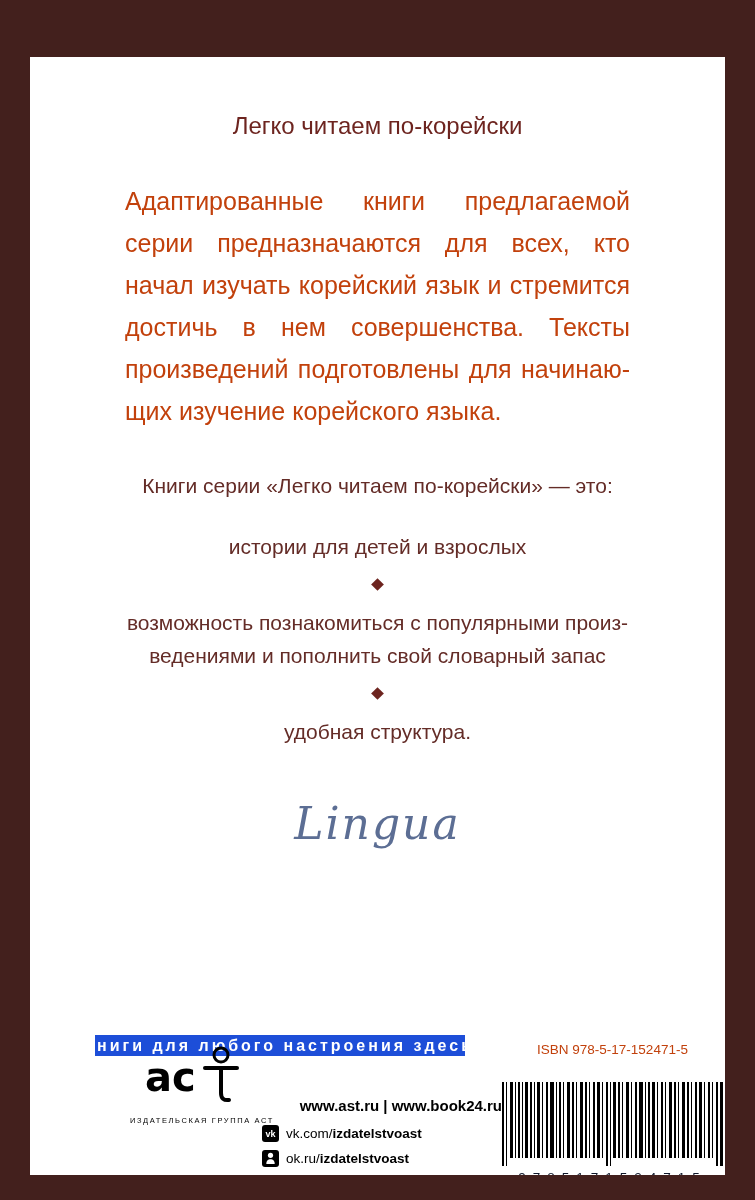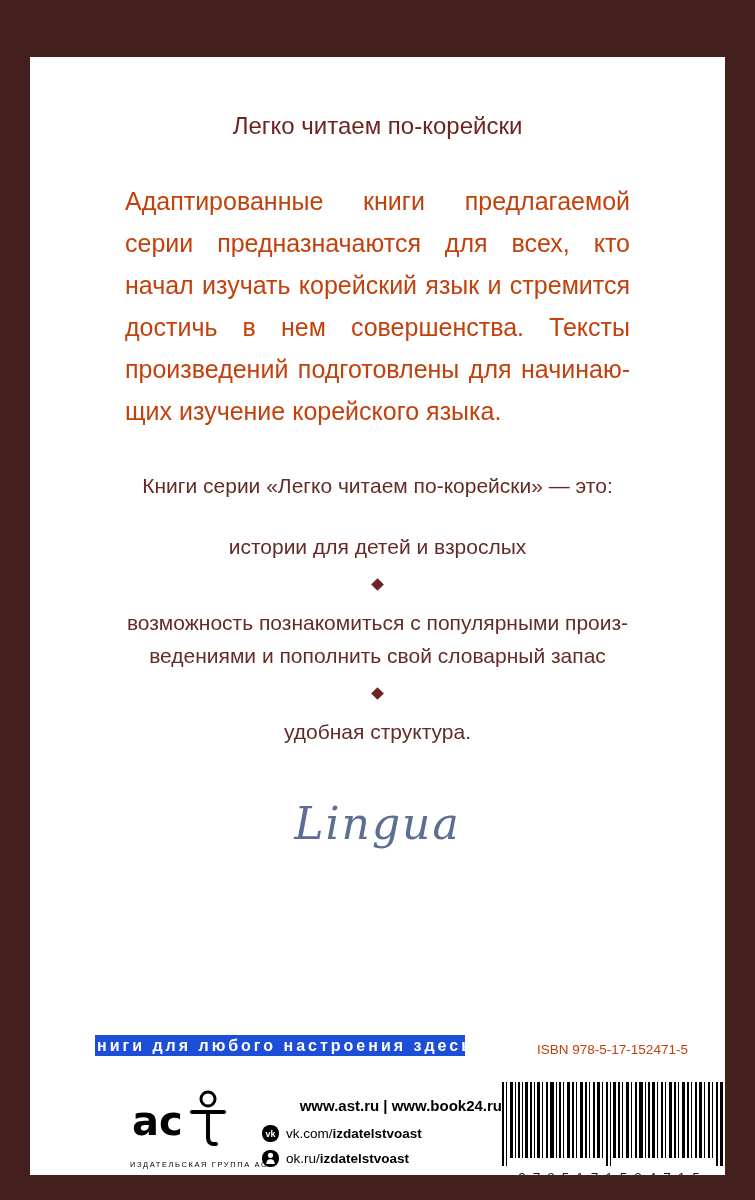--- a/index.html
+++ b/index.html
@@ -75,22 +75,23 @@
     background:#1d4ed8;
     color:#fff;
     font-size:16px;
     font-weight:bold;
     letter-spacing:3px;
     display:flex;align-items:center;justify-content:center;
     white-space:nowrap;
   }
   .ast-logo-block{
     position:absolute;
-    left:100px;top:1030px;
+    left:100px;top:986px;
     width:130px;
+    text-align:center;
   }
   .ast-caption{
     margin-top:5px;
     font-size:7.5px;
     letter-spacing:1.6px;
     color:#000;
     white-space:nowrap;
   }
   .links-col{
     position:absolute;
@@ -106,21 +107,21 @@
     white-space:nowrap;
   }
   .social-row{
     display:flex;align-items:center;
     margin-bottom:8px;
     font-size:13.5px;color:#000;
     white-space:nowrap;
   }
   .social-icon{
     width:17px;height:17px;
-    background:#000;border-radius:8px;
+    background:#000;border-radius:3px;
     color:#fff;
     display:flex;align-items:center;justify-content:center;
     font-size:9px;font-weight:bold;
     margin-right:7px;
     flex:0 0 auto;
   }
   .handle{font-weight:bold;}
   .isbn-block{
     position:absolute;
     left:470px;top:985px;

